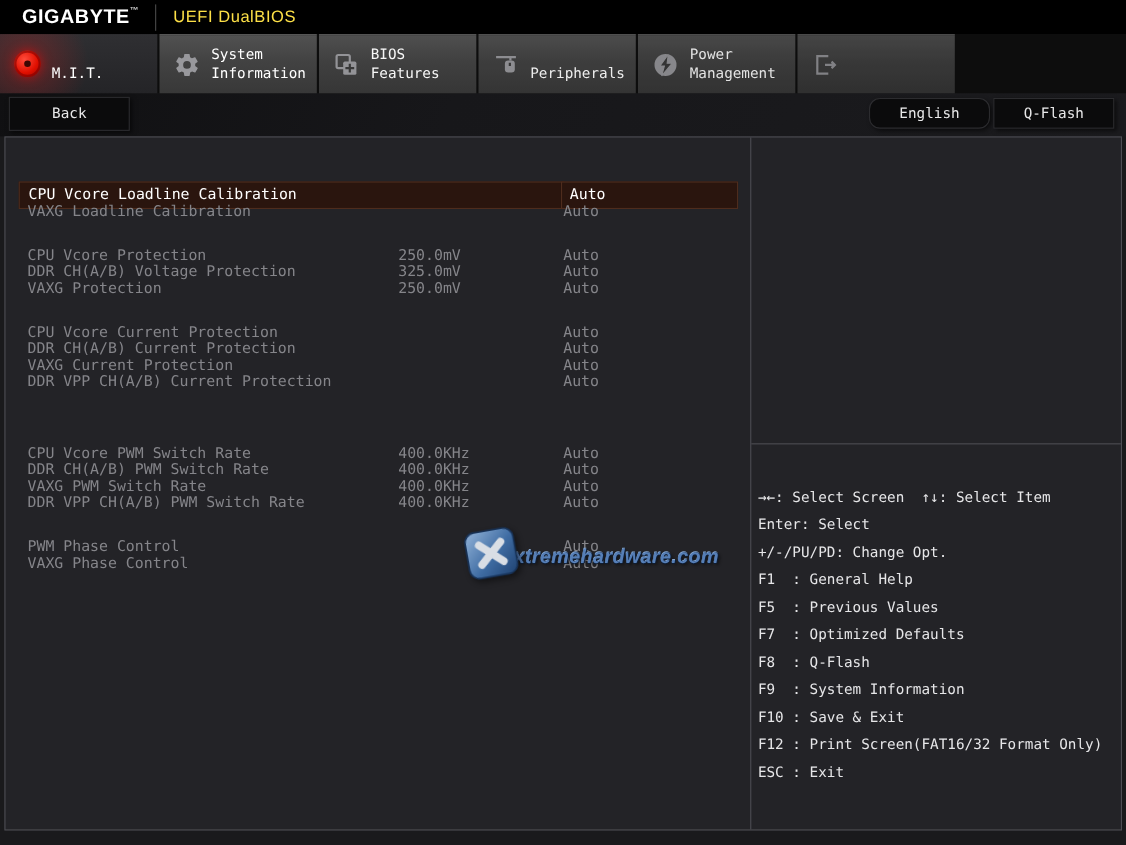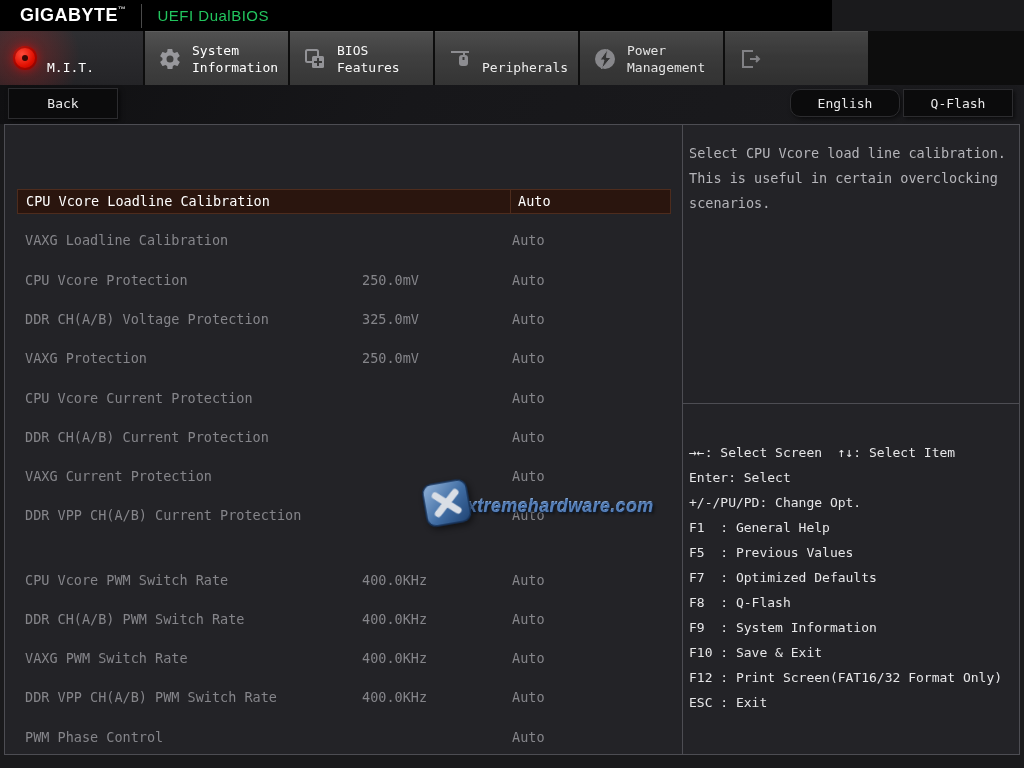--- a/index.html
+++ b/index.html
@@ -4,31 +4,31 @@
 <style>
   html,body{margin:0;padding:0;}
   body{
     width:1024px;height:768px;position:relative;overflow:hidden;
     background:#1a1a1c;
     font-family:"DejaVu Sans Mono", monospace;
     -webkit-font-smoothing:antialiased;
   }
   
   .header{
-    position:absolute;left:0;top:0;width:832px;height:31px;background:#000;
+    position:absolute;left:0;top:0;width:1024px;height:31px;background:#000;
     display:flex;align-items:center;
   }
   .brand{
     font-family:"Liberation Sans", sans-serif;font-weight:bold;
     font-size:18px;color:#fff;letter-spacing:.5px;margin-left:20px;
   }
   .brand sup{font-size:8px;vertical-align:top;color:#cfcfcf;}
   .header-sep{width:1px;height:24px;background:#4a4a4a;margin-left:14px;}
   .product-title{
-    font-family:"Liberation Sans", sans-serif;font-size:15px;color:#22c55e;
+    font-family:"Liberation Sans", sans-serif;font-size:15px;color:#fde047;
     margin-left:16px;letter-spacing:.5px;
   }
   
   .tab-bar{
     position:absolute;left:0;top:31px;width:1024px;height:54px;background:#0d0d0d;
     display:flex;gap:2px;
   }
   .tab{
     width:143px;box-sizing:border-box;display:flex;align-items:center;
     padding-left:12px;cursor:default;position:relative;
@@ -75,21 +75,21 @@
   
   .main-panel{
     position:absolute;left:4px;top:124px;width:1016px;height:631px;box-sizing:border-box;
     background:#232327;border:1px solid #4d4d53;
   }
   
   .settings-list{position:absolute;left:0;top:40px;right:338px;}
   .group{margin-top:25px;}
   .group:first-child{margin-top:0;}
   .group:nth-child(4){margin-top:50px;}
-  .row{position:relative;height:15px;margin-top:24px;}
+  .row{position:relative;height:15px;}
   .cell{position:absolute;top:0;line-height:25px;font-size:13.5px;color:#85858a;white-space:pre;}
   .cell.label{left:20px;}
   .cell.mid{left:357px;}
   .cell.opt{left:507px;}
   .row.selected .cell{color:#fff;}
   .row.selected .cell.label{
     left:12px;width:486px;padding-left:8px;height:23px;line-height:23px;box-sizing:content-box;
     background:#2a150e;border:1px solid #4e2c1d;
   }
   .row.selected .cell.opt{
@@ -273,21 +273,20 @@
         </div>
         <div class="row">
           <span class="cell label">VAXG Phase Control</span>
           <span class="cell mid"></span>
           <span class="cell opt">Auto</span>
         </div>
       </div>
     </div>
 
   <div class="right-panel">
-    <div class="help-text">Select CPU Vcore load line calibration. This is useful in certain overclocking scenarios.</div>
     <div class="panel-divider"></div>
     <div class="shortcuts">
         <div class="shortcut-line">→←: Select Screen  ↑↓: Select Item</div>
         <div class="shortcut-line">Enter: Select</div>
         <div class="shortcut-line">+/-/PU/PD: Change Opt.</div>
         <div class="shortcut-line">F1  : General Help</div>
         <div class="shortcut-line">F5  : Previous Values</div>
         <div class="shortcut-line">F7  : Optimized Defaults</div>
         <div class="shortcut-line">F8  : Q-Flash</div>
         <div class="shortcut-line">F9  : System Information</div>

